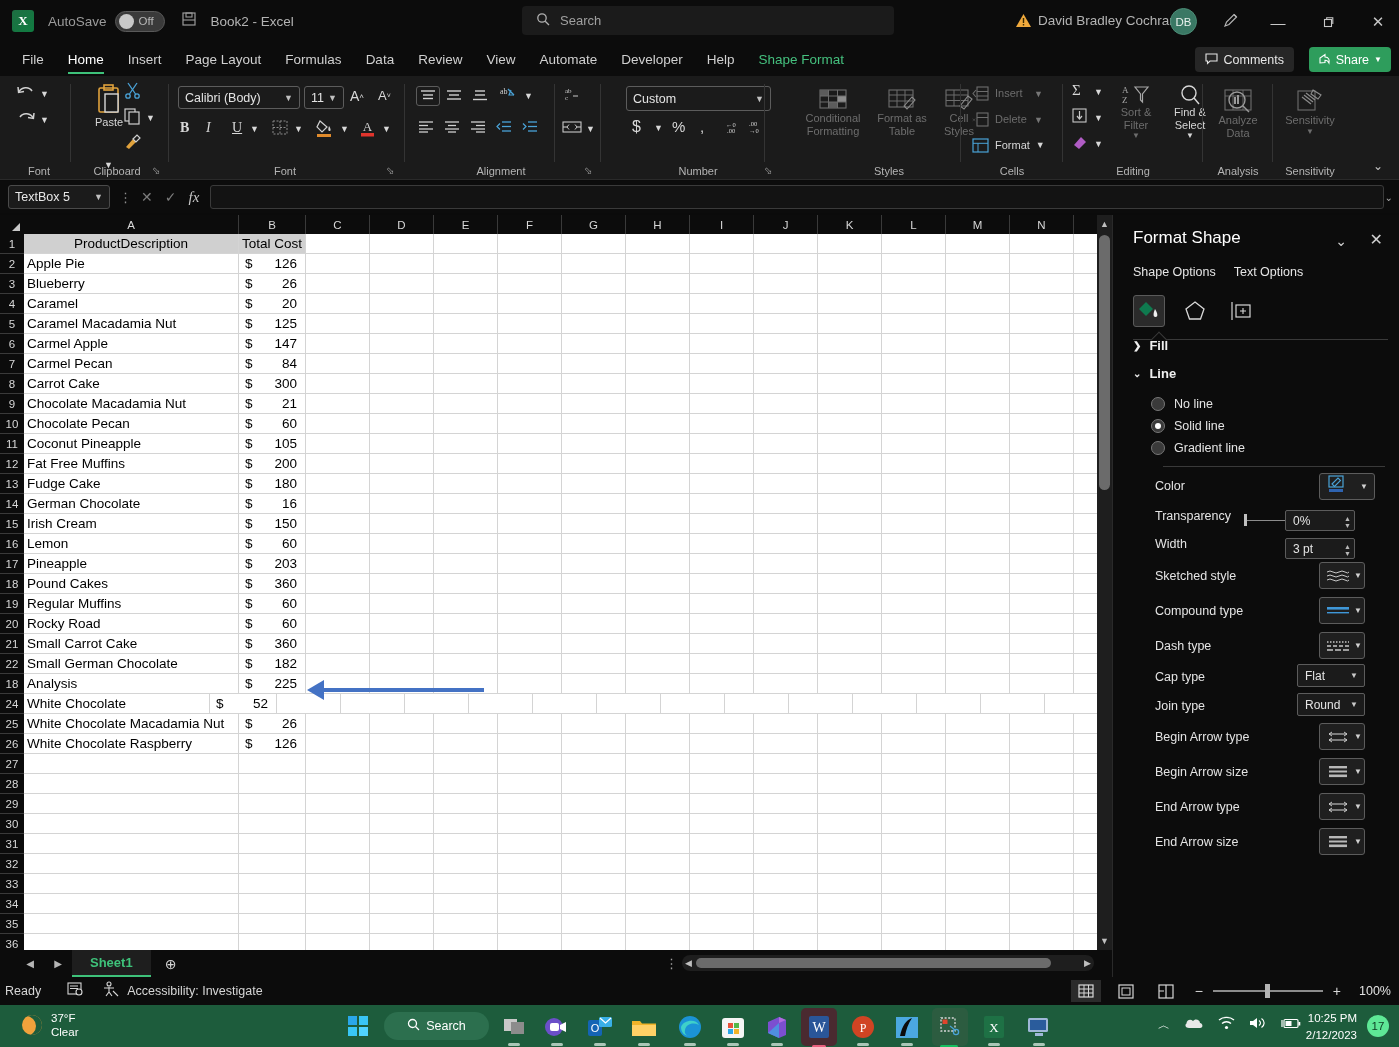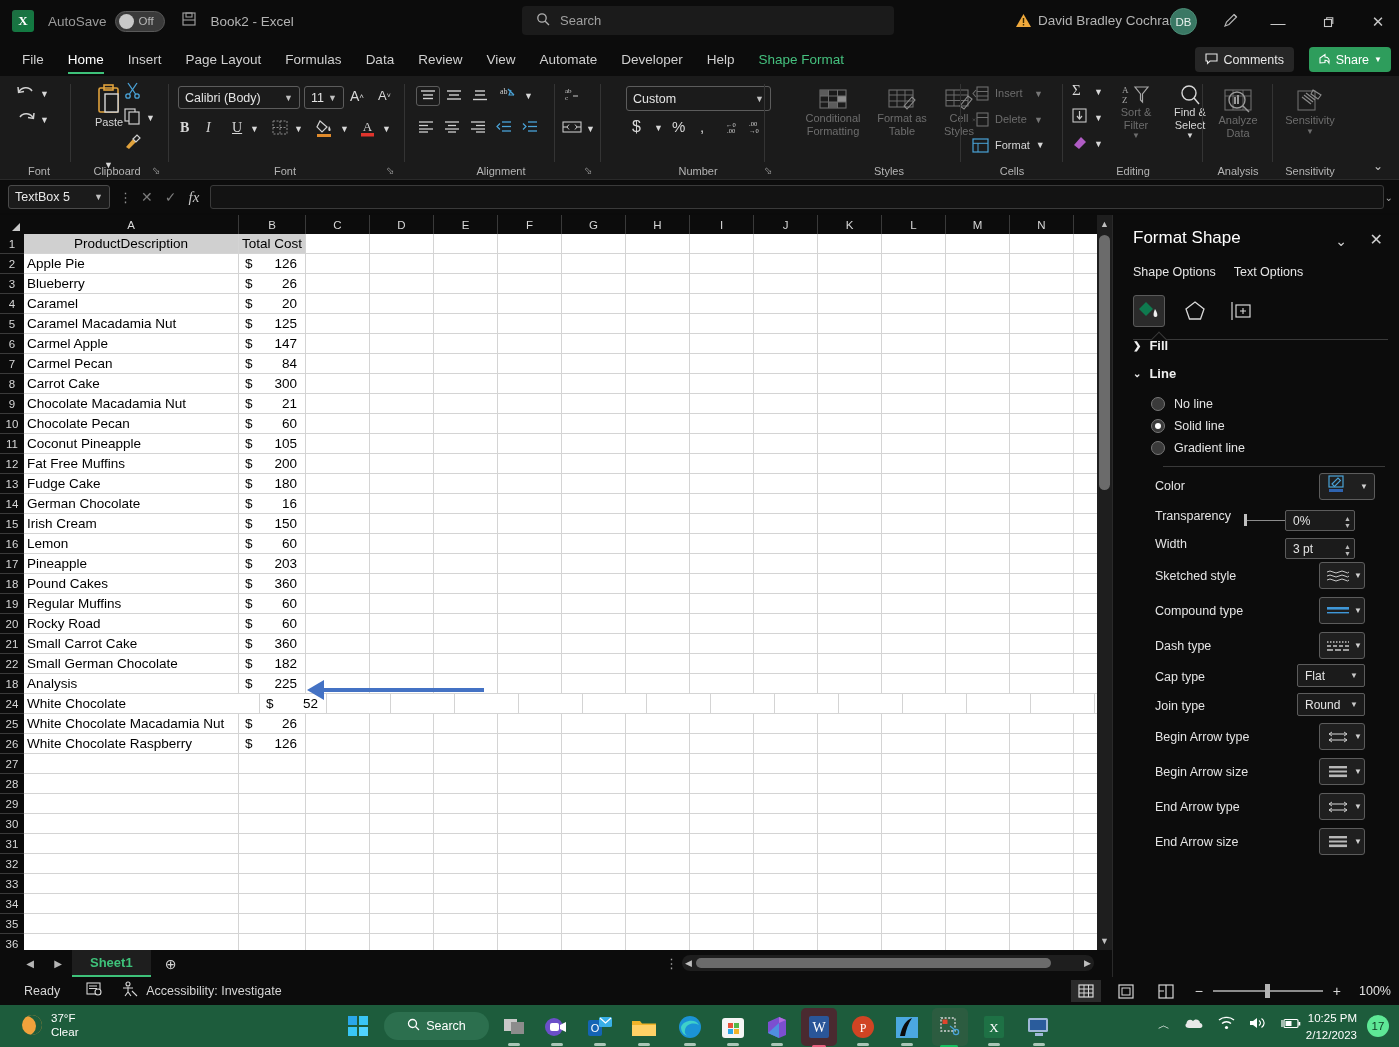--- a/index.html
+++ b/index.html
@@ -1240,21 +1240,21 @@
           <div class="cell" style="width: 64px;"></div>
           <div class="cell" style="width: 64px;"></div>
           <div class="cell" style="width: 64px;"></div>
           <div class="cell" style="width: 64px;"></div>
           <div class="cell" style="width: 64px;"></div>
           <div class="cell" style="width: 64px;"></div>
           <div class="cell" style="width: 64px;"></div>
           <div class="cell" style="width: 64px;"></div>
         </div>
         <div class="grow">
-          <div class="cell" style="width: 236px; text-align: right;">White Chocolate</div>
+          <div class="cell" style="width: 186px; text-align: right;">White Chocolate</div>
           <div class="cell money" style="width: 67px;"><span class="dollar">$</span>52</div>
           <div class="cell" style="width: 64px;"></div>
           <div class="cell" style="width: 64px;"></div>
           <div class="cell" style="width: 64px;"></div>
           <div class="cell" style="width: 64px;"></div>
           <div class="cell" style="width: 64px;"></div>
           <div class="cell" style="width: 64px;"></div>
           <div class="cell" style="width: 64px;"></div>
           <div class="cell" style="width: 64px;"></div>
           <div class="cell" style="width: 64px;"></div>
@@ -1486,21 +1486,21 @@
     <span class="add-sheet">⊕</span>
     <span class="sheet-dots">⋮</span>
     <div class="hscroll-track">
       <span class="hsc-btn" style="left:3px">◀</span>
       <div class="hscroll-thumb"></div>
       <span class="hsc-btn" style="right:3px">▶</span>
     </div>
   </div>
 
   <div class="statusbar">
-    <span class="status-text" style="margin-left:24px">Ready</span>
+    <span class="status-text" style="margin-left:5px">Ready</span>
     <span style="margin-left:26px">
       <svg width="17" height="15" viewBox="0 0 17 15">
           <rect x="1" y="1" width="13" height="11" fill="none" stroke="#d6d6d6" stroke-width="1.1"></rect>
           <line x1="3" y1="4" x2="11" y2="4" stroke="#d6d6d6" stroke-width="1"></line>
           <line x1="3" y1="6.5" x2="11" y2="6.5" stroke="#d6d6d6" stroke-width="1"></line>
           <circle cx="12" cy="10" r="3" fill="#0c0c0c" stroke="#d6d6d6" stroke-width="1.1"></circle>
         </svg>
     </span>
     <span style="margin-left:18px">
       <svg width="17" height="16" viewBox="0 0 17 16">

